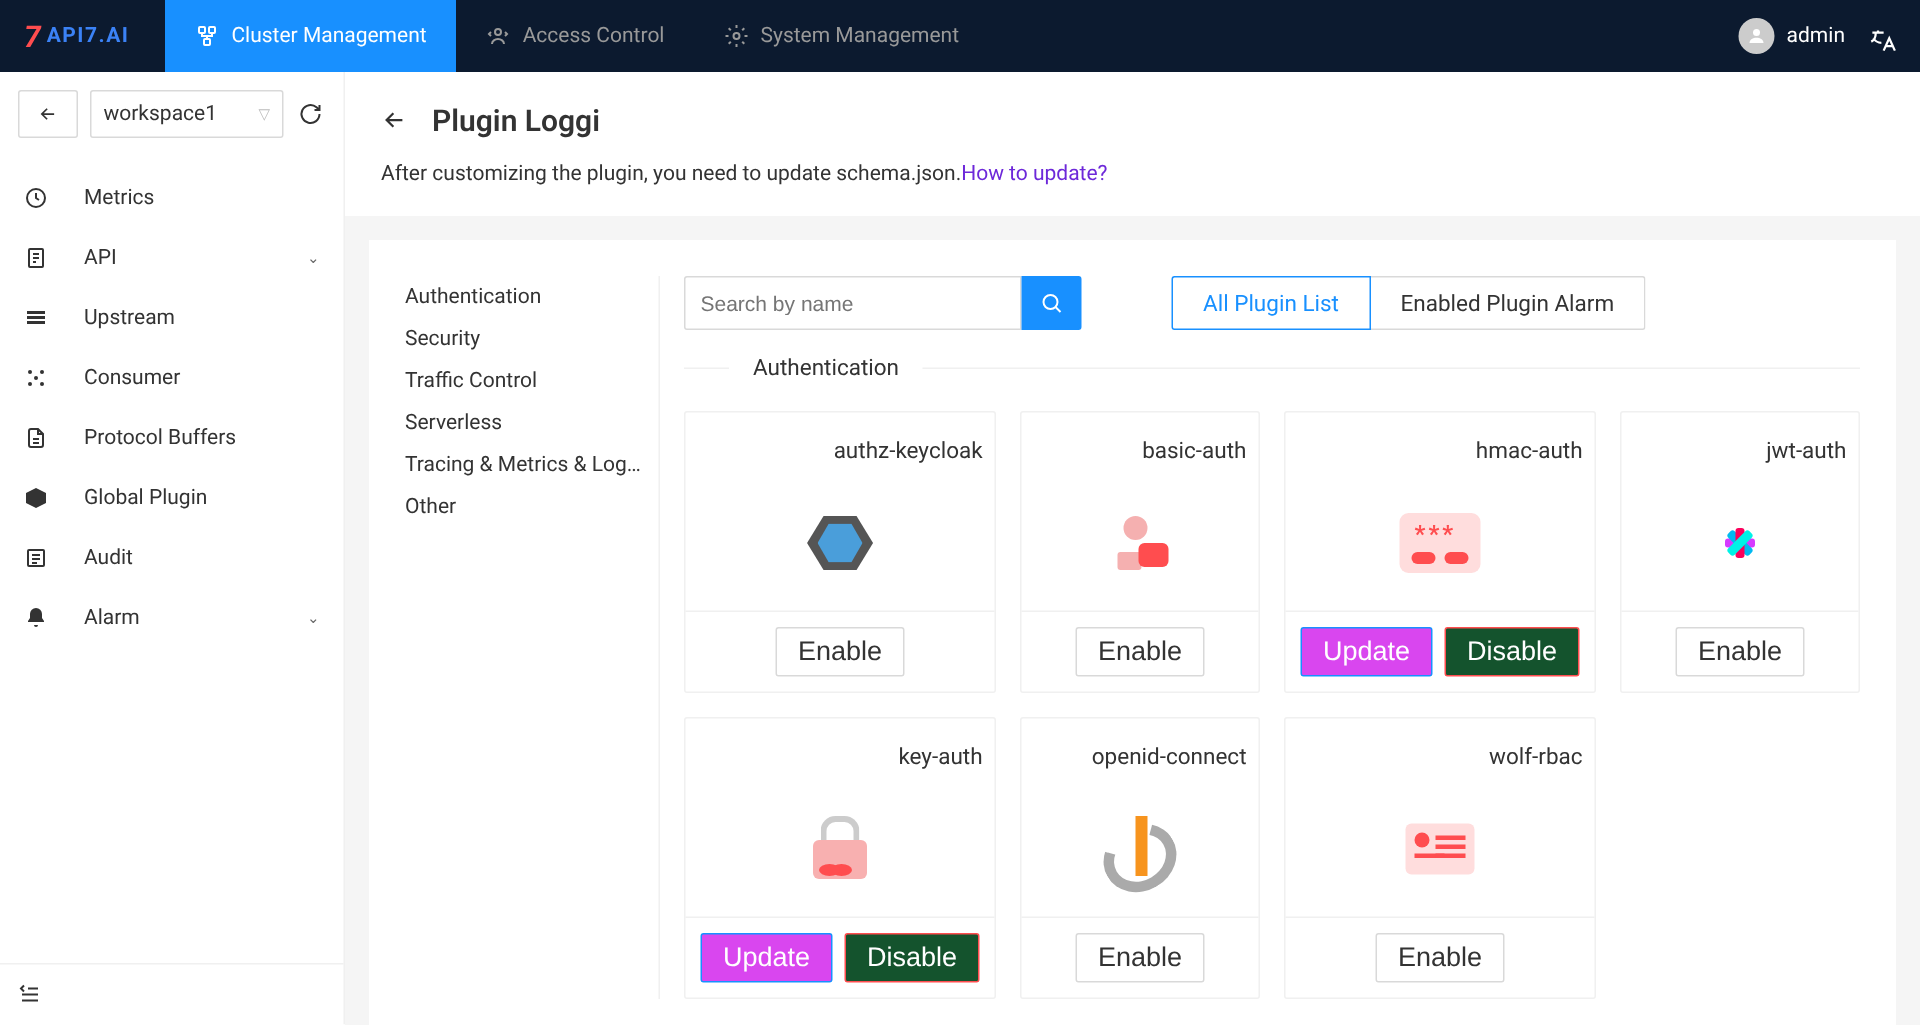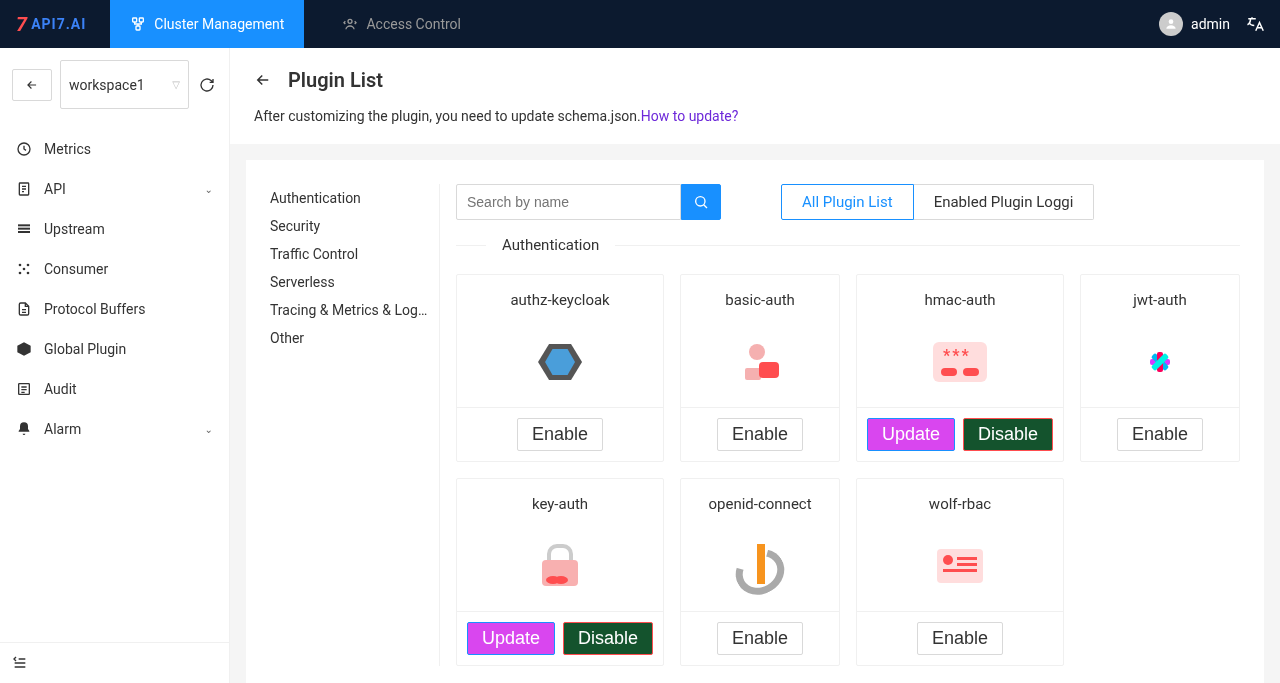--- a/index.html
+++ b/index.html
@@ -4,39 +4,39 @@
 <style>
 * { margin: 0; padding: 0; box-sizing: border-box; }
 body { font-family: -apple-system, BlinkMacSystemFont, "Segoe UI", Roboto, sans-serif; font-size: 14px; color: #333; background: #fff; }
 
 
 .header { background: #0c1a2f; height: 48px; display: flex; align-items: center; padding: 0 16px; justify-content: space-between; }
 .header-left { display: flex; align-items: center; height: 100%; }
 .logo { display: flex; align-items: center; gap: 4px; margin-right: 24px; }
 .logo-icon { color: #ff4d4f; font-size: 20px; font-weight: bold; font-style: italic; }
 .logo-text { color: #3b82f6; font-weight: 700; letter-spacing: 1px; font-size: 14px; }
-.nav-tabs { display: flex; height: 100%; gap: 18px; }
+.nav-tabs { display: flex; height: 100%; }
 .nav-tab { display: flex; align-items: center; gap: 8px; padding: 0 20px; color: #999; cursor: pointer; height: 100%; }
 .nav-tab.active { background: #1890ff; color: #fff; }
 .nav-tab-icon { width: 16px; height: 16px; display: inline-flex; align-items: center; justify-content: center; }
-.header-right { display: flex; align-items: center; gap: 16px; color: #fff; }
+.header-right { display: flex; align-items: flex-end; gap: 16px; color: #fff; }
 .user-block { display: flex; align-items: center; gap: 8px; }
 .avatar { width: 24px; height: 24px; border-radius: 50%; background: #ccc; display: inline-flex; align-items: center; justify-content: center; color: #fff; }
 .lang-icon { color: #fff; cursor: pointer; }
 
 
 .layout { display: flex; height: calc(100vh - 48px); }
 .sidebar { width: 230px; border-right: 1px solid #f0f0f0; display: flex; flex-direction: column; background: #fff; }
 .sidebar-top { display: flex; gap: 8px; padding: 12px; align-items: center; }
 .back-btn { width: 40px; height: 32px; border: 1px solid #d9d9d9; border-radius: 2px; display: flex; align-items: center; justify-content: center; cursor: pointer; background: #fff; }
-.workspace-select { flex: 1; height: 49px; border: 1px solid #d9d9d9; border-radius: 2px; display: flex; align-items: center; padding: 0 8px; justify-content: space-between; cursor: pointer; }
+.workspace-select { flex: 1; height: 32px; border: 1px solid #d9d9d9; border-radius: 2px; display: flex; align-items: center; padding: 0 8px; justify-content: space-between; cursor: pointer; }
 .workspace-select .chev { color: #bbb; font-size: 10px; }
 .refresh-btn { width: 20px; height: 32px; display: flex; align-items: center; justify-content: center; cursor: pointer; }
 .sidebar-menu { flex: 1; padding: 8px 0; }
-.menu-item { display: flex; align-items: center; gap: 12px; padding: 12px 16px; cursor: pointer; color: #333; text-align: right; }
+.menu-item { display: flex; align-items: center; gap: 24px; padding: 12px 16px; cursor: pointer; color: #333; text-align: right; }
 .menu-item .chev { margin-left: auto; font-size: 10px; color: #666; }
 .menu-icon { width: 16px; height: 16px; display: inline-flex; align-items: center; justify-content: center; color: #333; }
 .sidebar-footer { padding: 12px; border-top: 1px solid #f0f0f0; }
 .collapse-btn { cursor: pointer; }
 
 
 .content { flex: 1; background: #f5f5f5; display: flex; flex-direction: column; overflow: auto; }
 .page-header { background: #fff; padding: 20px 24px; }
 .page-title-row { display: flex; align-items: center; gap: 16px; margin-bottom: 16px; }
 .page-back { cursor: pointer; }
@@ -60,21 +60,21 @@
 .filter-tab.active { border-color: #1890ff; color: #1890ff; }
 
 .section-divider { display: flex; align-items: center; gap: 16px; margin-bottom: 20px; }
 .section-divider .line { height: 1px; background: #f0f0f0; }
 .section-divider .line.short { width: 30px; }
 .section-divider .line.long { flex: 1; }
 .section-title { font-size: 15px; color: #333; }
 
 .plugin-grid { display: grid; grid-template-columns: repeat(4, 1fr); gap: 16px; }
 .plugin-card { border: 1px solid #f0f0f0; border-radius: 2px; display: flex; flex-direction: column; }
-.plugin-card-title { text-align: center; padding: 16px 8px 8px; font-size: 15px; color: #333; }
+.plugin-card-title { text-align: right; padding: 16px 8px 8px; font-size: 15px; color: #333; }
 .plugin-card-body { flex: 1; display: flex; align-items: center; justify-content: center; min-height: 90px; }
 .plugin-card-footer { border-top: 1px solid #f0f0f0; padding: 10px; display: flex; justify-content: center; gap: 8px; }
 .btn { padding: 5px 14px; border: 1px solid #d9d9d9; background: #fff; border-radius: 2px; cursor: pointer; font-size: 18px; color: #333; }
 .btn-primary { background: #d946ef; border-color: #1890ff; color: #fff; }
 .btn-danger { background: #14532d; border-color: #ff4d4f; color: #fff; }
 
 
 .pi-icon { width: 56px; height: 42px; display: flex; align-items: center; justify-content: center; }
 .pi-keycloak { position: relative; width: 56px; height: 40px; }
 .pi-keycloak::before { content: ""; position: absolute; width: 44px; height: 36px; background: #555; clip-path: polygon(25% 0%, 75% 0%, 100% 50%, 75% 100%, 25% 100%, 0% 50%); left: 6px; top: 2px; }
@@ -127,20 +127,29 @@
         </div>
         <div class="nav-tab">
           <span class="nav-tab-icon">
             <svg width="16" height="16" viewBox="0 0 24 24" fill="none" stroke="currentColor" stroke-width="2">
               <circle cx="12" cy="8" r="3"></circle>
               <path d="M6 20c0-3 3-5 6-5s6 2 6 5M19 8l2 2-2 2M5 8L3 10l2 2"></path>
             </svg>
           </span>
           <span>Access Control</span>
         </div>
+        <div class="nav-tab">
+          <span class="nav-tab-icon">
+            <svg width="16" height="16" viewBox="0 0 24 24" fill="none" stroke="currentColor" stroke-width="2">
+              <circle cx="12" cy="12" r="3"></circle>
+              <path d="M12 1v3M12 20v3M4.2 4.2l2.1 2.1M17.7 17.7l2.1 2.1M1 12h3M20 12h3M4.2 19.8l2.1-2.1M17.7 6.3l2.1-2.1"></path>
+            </svg>
+          </span>
+          <span>System Management</span>
+        </div>
       </div>
   </div>
   <div class="header-right">
     <div class="user-block">
       <span class="avatar">
         <svg width="14" height="14" viewBox="0 0 24 24" fill="#fff">
             <circle cx="12" cy="8" r="4"></circle>
             <path d="M4 20c0-4 4-6 8-6s8 2 8 6"></path>
           </svg>
       </span>
@@ -260,21 +269,21 @@
   </div>
 
   <div class="content">
     <div class="page-header">
       <div class="page-title-row">
         <span class="page-back">
           <svg width="18" height="18" viewBox="0 0 24 24" fill="none" stroke="#333" stroke-width="2">
               <path d="M19 12H5M11 6l-6 6 6 6"></path>
             </svg>
         </span>
-        <h1 class="page-title">Plugin List</h1>
+        <h1 class="page-title">Plugin Loggi</h1>
       </div>
       <div class="page-desc">
         <span>After customizing the plugin, you need to update schema.json.</span><a href="#">How to update?</a>
       </div>
     </div>
 
     <div class="plugin-panel">
       <div class="plugin-categories" id="categories">
           <div class="cat-item">Authentication</div>
           <div class="cat-item">Security</div>
@@ -289,21 +298,21 @@
             <input class="search-input" placeholder="Search by name" style="">
             <button class="search-btn">
               <svg width="16" height="16" viewBox="0 0 24 24" fill="none" stroke="#fff" stroke-width="2">
                   <circle cx="11" cy="11" r="7"></circle>
                   <path d="M21 21l-5-5"></path>
                 </svg>
             </button>
           </div>
           <div class="filter-tabs">
             <div class="filter-tab active">All Plugin List</div>
-            <div class="filter-tab">Enabled Plugin Loggi</div>
+            <div class="filter-tab">Enabled Plugin Alarm</div>
           </div>
         </div>
         <div class="section-divider">
           <div class="line short"></div>
           <span class="section-title">Authentication</span>
           <div class="line long"></div>
         </div>
         <div class="plugin-grid" id="plugin-grid">
             <div class="plugin-card">
               <div class="plugin-card-title">authz-keycloak</div>

